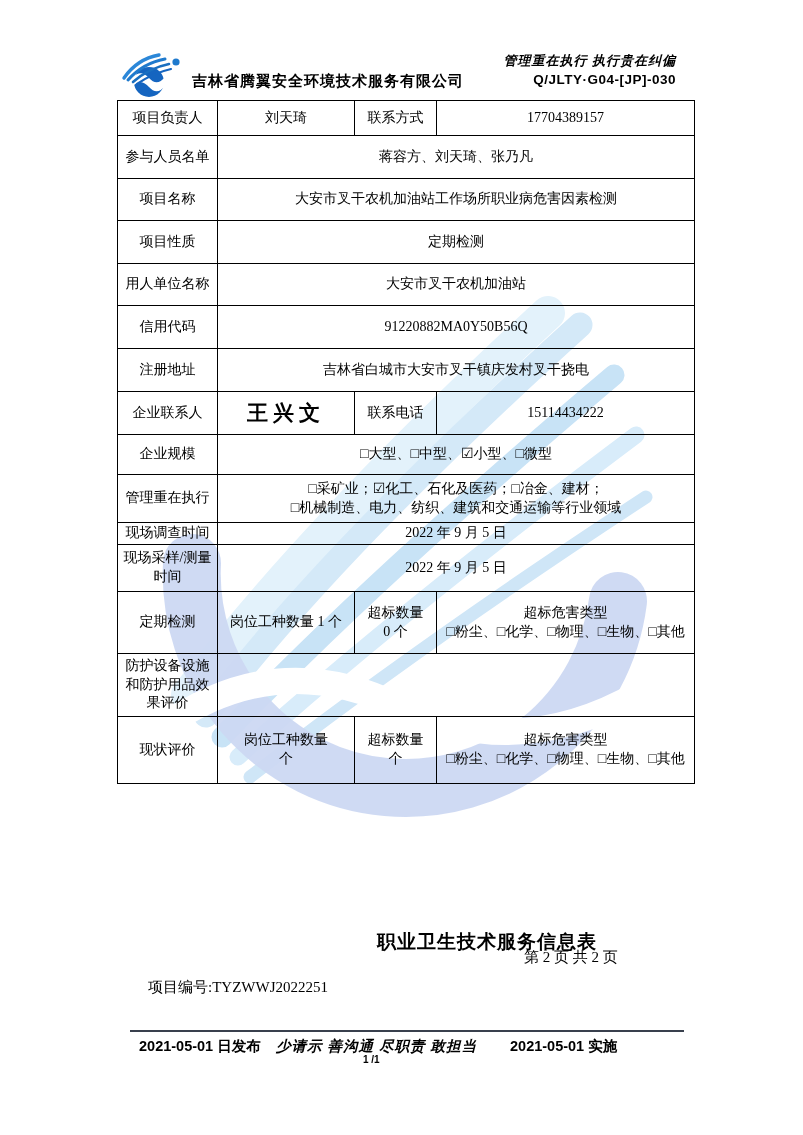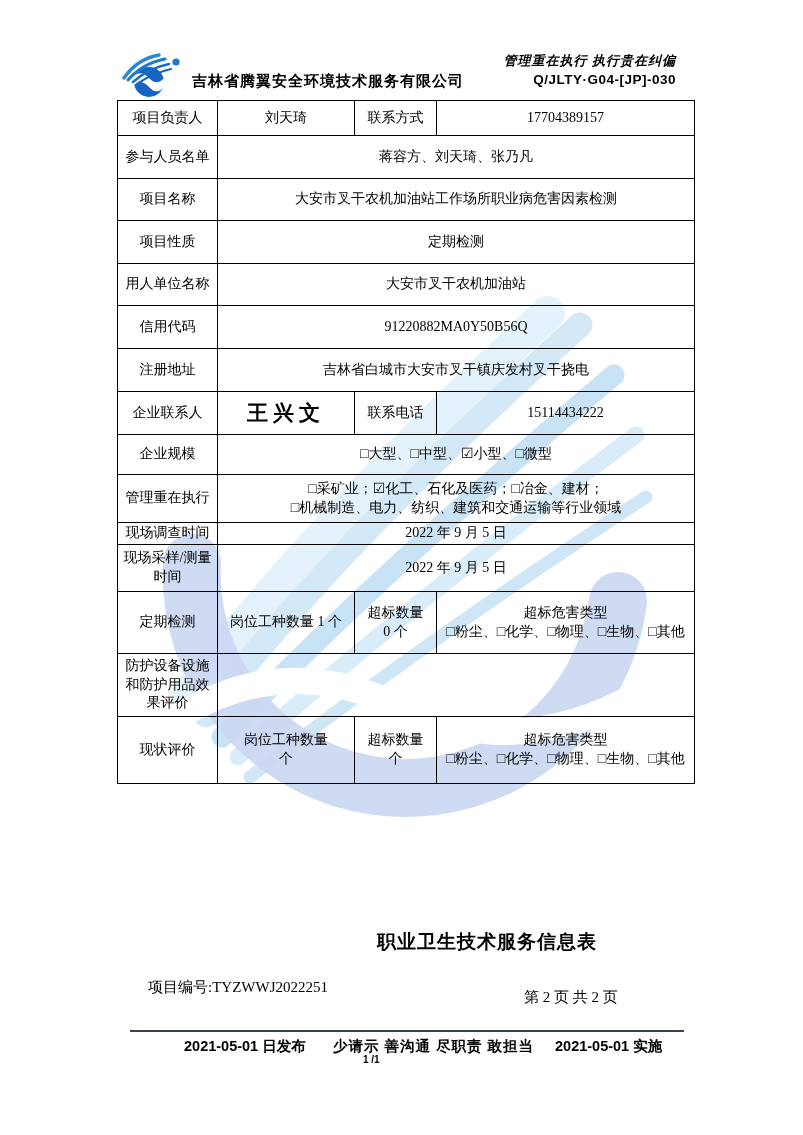--- a/index.html
+++ b/index.html
@@ -21,27 +21,27 @@
   table.info td{border:1px solid #000;text-align:center;vertical-align:middle;
         font-size:14px;line-height:1.35;padding:1px 2px;word-break:break-all;}
   td.lbl{padding:1px 0;}
   .big-name{font-family:"Liberation Sans","DejaVu Sans",sans-serif;font-weight:bold;
         font-size:21px;letter-spacing:5px;}
   
   .sheet-title{position:absolute;left:137px;top:929px;width:460px;text-align:right;
         font-family:"Liberation Sans","DejaVu Sans",sans-serif;font-weight:bold;
         font-size:19px;letter-spacing:1px;}
   .project-line{position:absolute;left:148px;top:978px;font-size:15px;}
-  .page-info{position:absolute;left:524px;top:988px;font-size:15px;}
+  .page-info{position:absolute;left:524px;top:948px;font-size:15px;}
   
   .footer-rule{position:absolute;left:130px;top:1030px;width:554px;height:2px;background:#39404d;}
   .footer-text{position:absolute;top:1037px;font-family:"Liberation Sans","DejaVu Sans",sans-serif;
-        font-weight:bold;font-size:14.5px;white-space:nowrap;margin-left:45px;}
+        font-weight:bold;font-size:14.5px;white-space:nowrap;}
   .footer-issued{left:139px;}
-  .footer-motto{left:288px;letter-spacing:1px;}
+  .footer-motto{left:276px;font-style:italic;letter-spacing:1px;}
   .footer-implemented{left:510px;text-align:center;}
   .page-number{position:absolute;left:363px;top:1054px;font-family:"Liberation Sans","DejaVu Sans",sans-serif;
         font-weight:bold;font-size:10px;}
 </style>
 </head>
 <body>
 
 <div class="page">
 
   <svg class="watermark" viewBox="0 0 505 545" aria-hidden="true">

